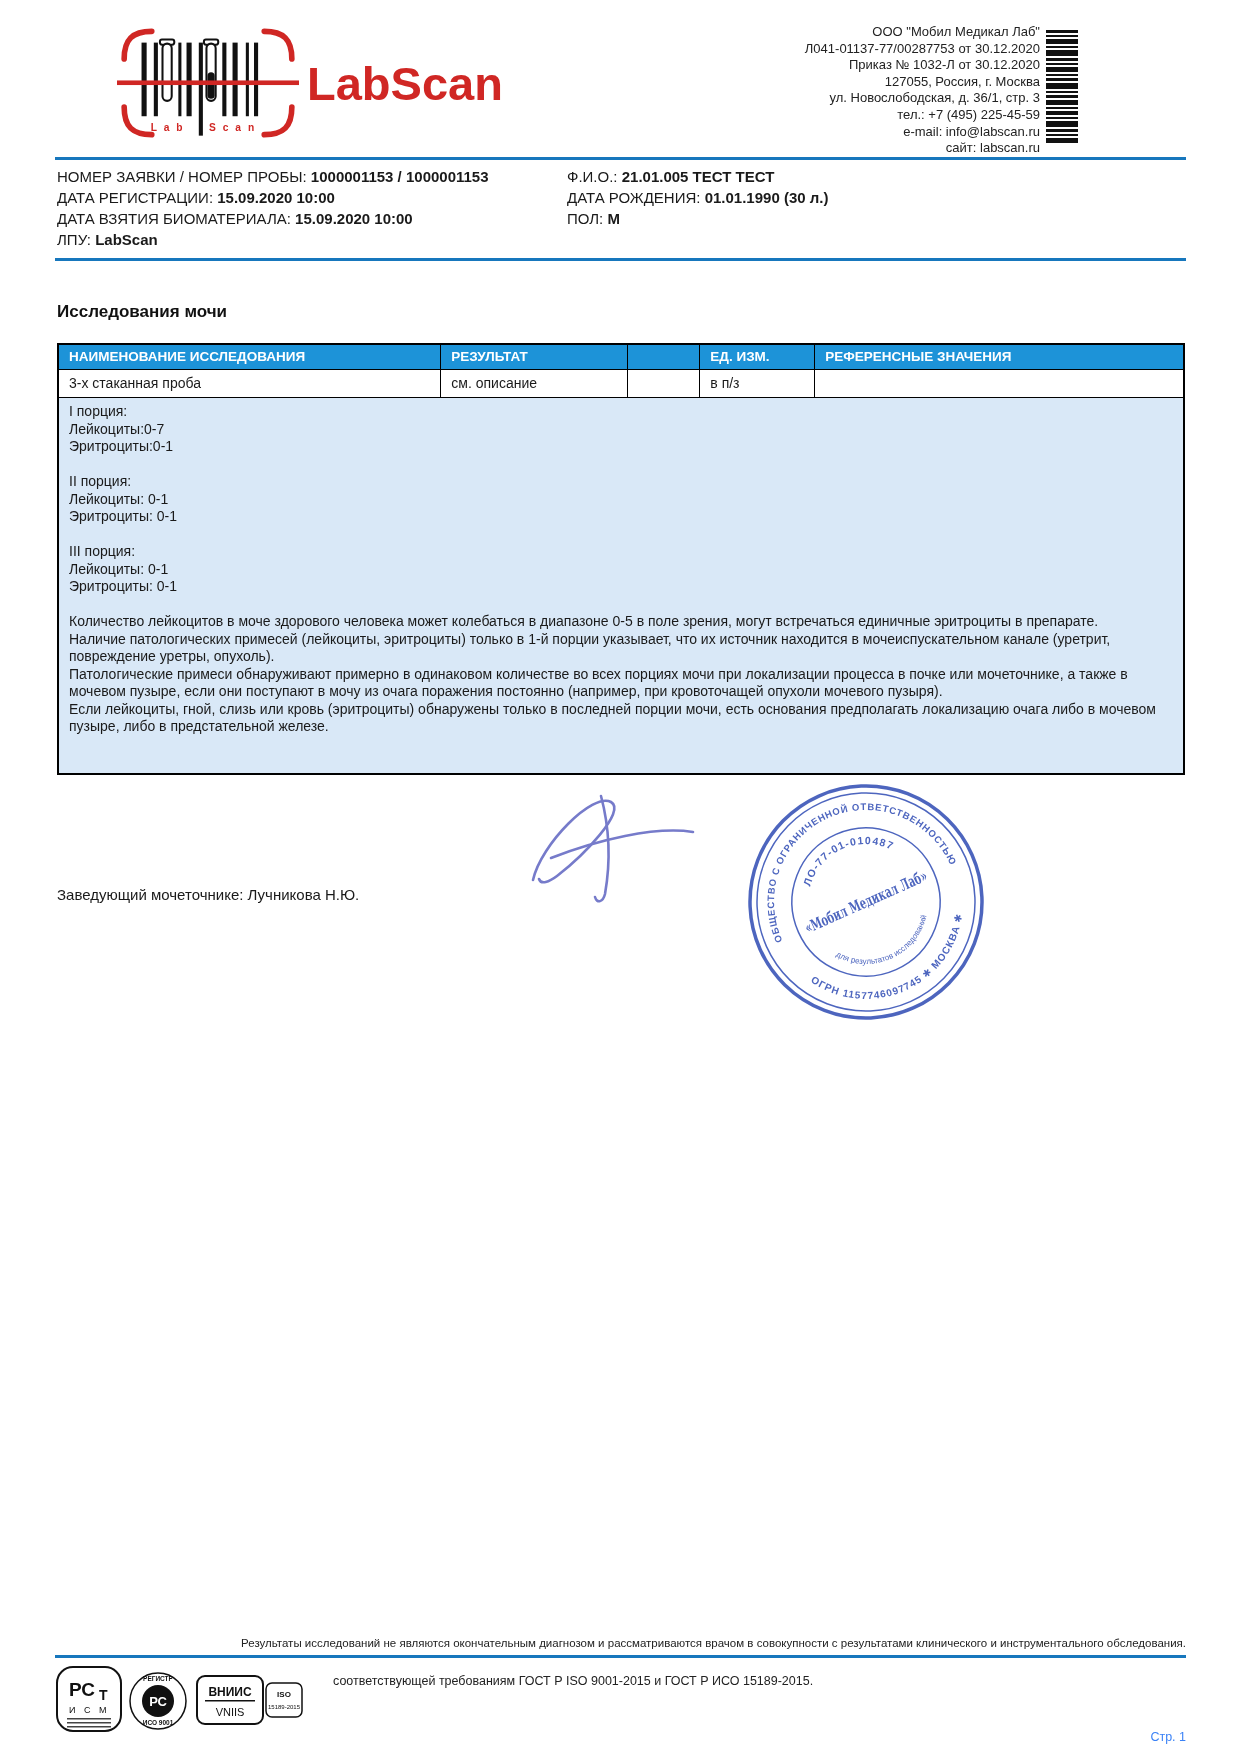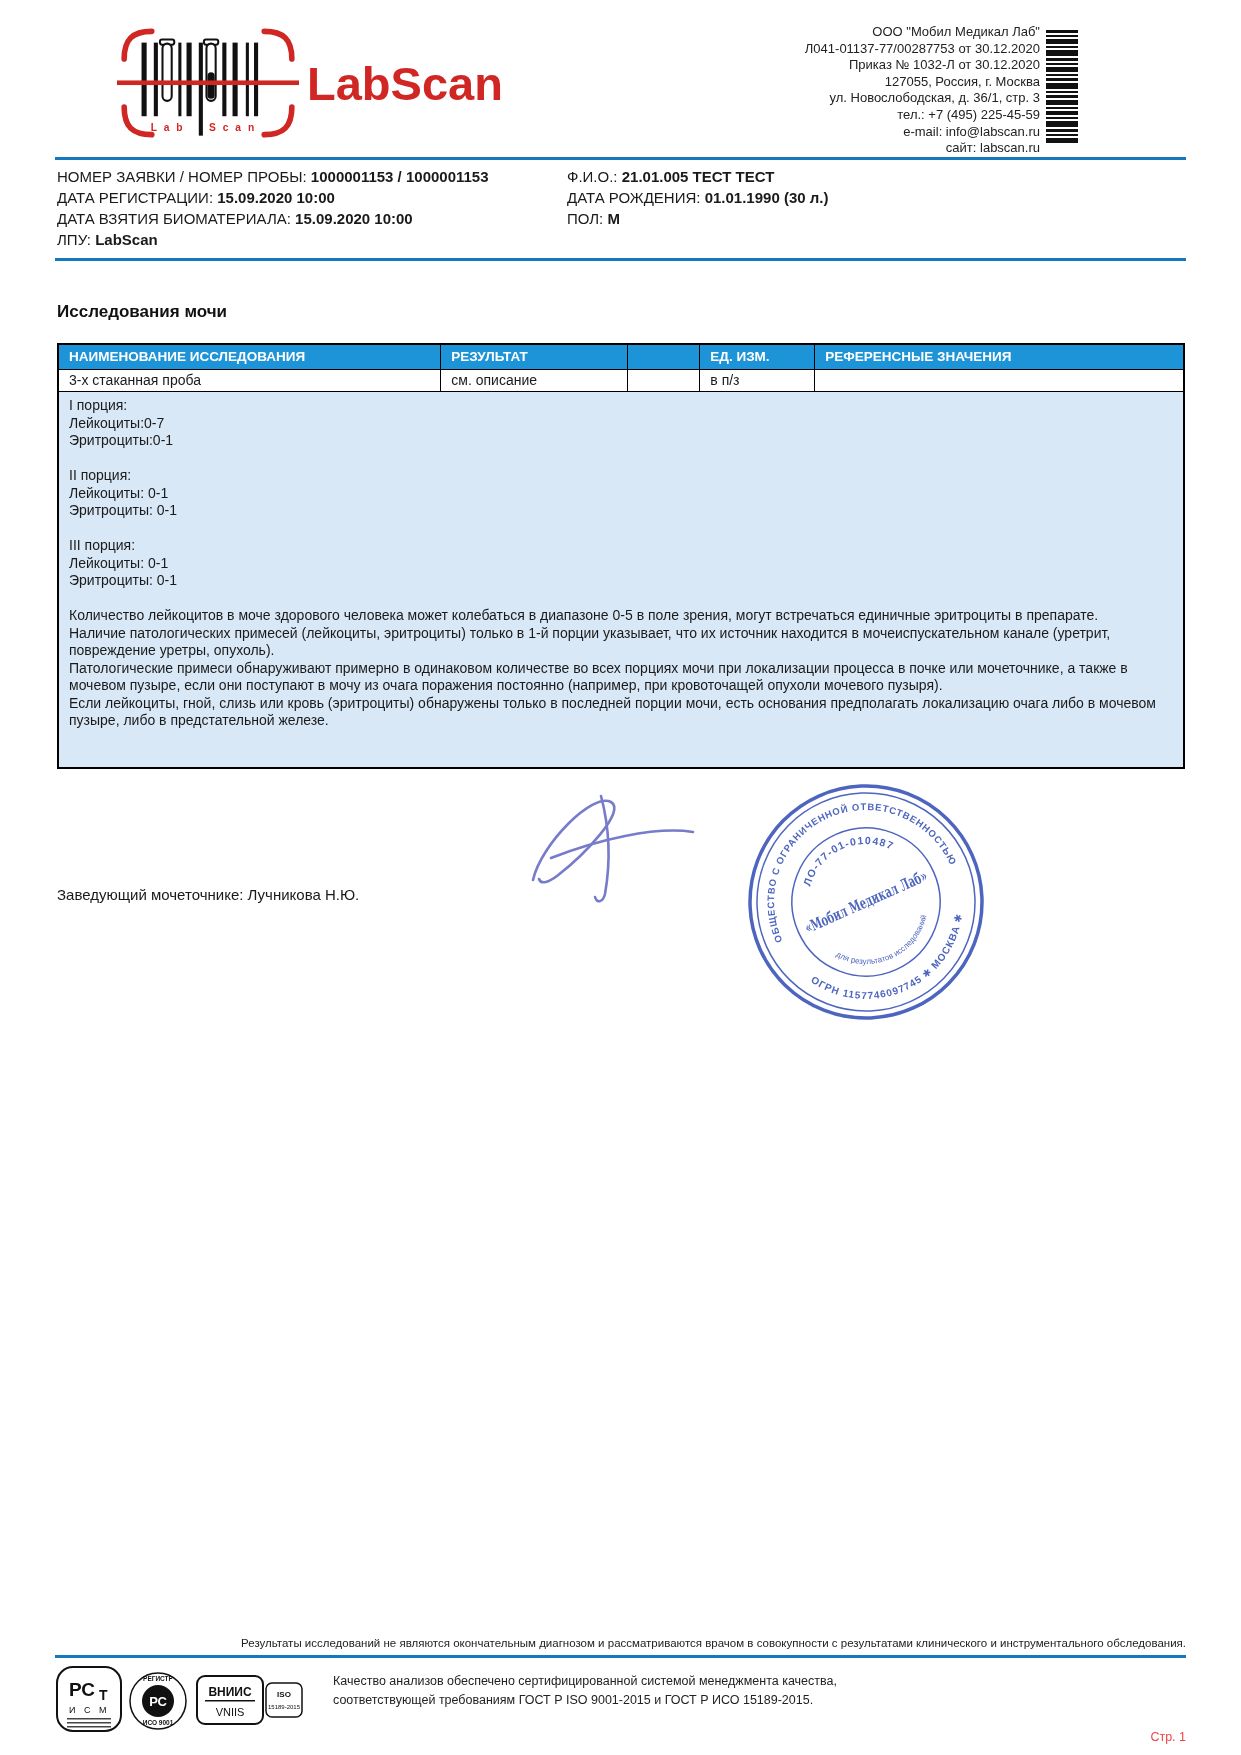--- a/index.html
+++ b/index.html
@@ -30,41 +30,41 @@
                   text-align:center; font-size:18px; font-weight:bold; color:#111; }
   .section-title { position:absolute; top:302px; left:57px; font-size:17px; font-weight:bold; color:#111; }
   
   .table-wrap { position:absolute; top:343px; left:57px; right:56px; }
   table.res { width:100%; border-collapse:collapse; border:2px solid #000; table-layout:fixed; }
   table.res th, table.res td { border:1.5px solid #000; }
   table.res th {
     background:#1d93d8; color:#fff; font-size:13.5px; font-weight:bold;
     text-align:left; padding:4px 10px 5px 10px; height:24px;
   }
-  table.res td.cell { font-size:14px; padding:2px 10px 3px 10px; height:22px; background:#fff; }
+  table.res td.cell { font-size:14px; padding:2px 10px 3px 10px; height:28px; background:#fff; }
   td.desc {
     background:#d9e8f7; font-size:14px; line-height:17.5px;
     padding:5px 10px; height:376px; vertical-align:top; overflow:hidden;
   }
   .desc-line { min-height:17.5px; }
   
   .notes { position:absolute; top:769px; left:57px; right:56px; font-size:13.5px; }
   .notes .right { text-align:right; line-height:18px; }
   .notes .rule-inline { margin:2px 0 3px 0; }
   
   .lab-head { position:absolute; top:886px; left:57px; font-size:15px; }
   .signature { position:absolute; left:505px; top:782px; }
   .stamp { position:absolute; left:742px; top:778px; }
   
   .footer { position:absolute; left:55px; right:55px; top:1636px; height:110px; }
   .disclaimer { text-align:right; font-size:11.5px; color:#222; line-height:15px; }
   .footer .rule-inline { margin-top:4px; }
   .footer-row { display:flex; align-items:flex-start; margin-top:6px; }
   .quality { margin-left:28px; padding-top:8px; font-size:12.5px; line-height:19px; color:#222; }
-  .page-num { position:absolute; right:0; top:94px; font-size:12.5px; color:#ef4444; }
+  .page-num { position:absolute; right:0; top:94px; font-size:12.5px; color:#3b82f6; }
 </style>
 </head>
 <body>
 
 <div class="page">
 
   <div class="header">
     <div class="logo">
       <svg width="182" height="118" viewBox="0 0 178 115">
 
@@ -301,20 +301,19 @@
           <rect x="142" y="12" width="66" height="48" rx="8" fill="none" stroke="#111" stroke-width="2"></rect>
           <text x="175" y="32" text-anchor="middle" font-size="12" font-weight="bold" fill="#111">ВНИИС</text>
           <rect x="150" y="36" width="50" height="1.5" fill="#111"></rect>
           <text x="175" y="52" text-anchor="middle" font-size="11" fill="#111">VNIIS</text>
           <rect x="211" y="19" width="36" height="34" rx="6" fill="#fff" stroke="#111" stroke-width="1.5"></rect>
           <text x="229" y="33" text-anchor="middle" font-size="8" font-weight="bold" fill="#111">ISO</text>
           <text x="229" y="45" text-anchor="middle" font-size="6" fill="#111">15189-2015</text>
         </g>
       </svg>
       <div class="quality">
-        <div>Качество анализов обеспечено сертифицированной системой менеджмента качества,</div>
         <div>соответствующей требованиям ГОСТ Р ISO 9001-2015 и ГОСТ Р ИСО 15189-2015.</div>
       </div>
     </div>
     <div class="page-num">Стр. 1</div>
   </div>
 
 </div>
 
 </body></html>

